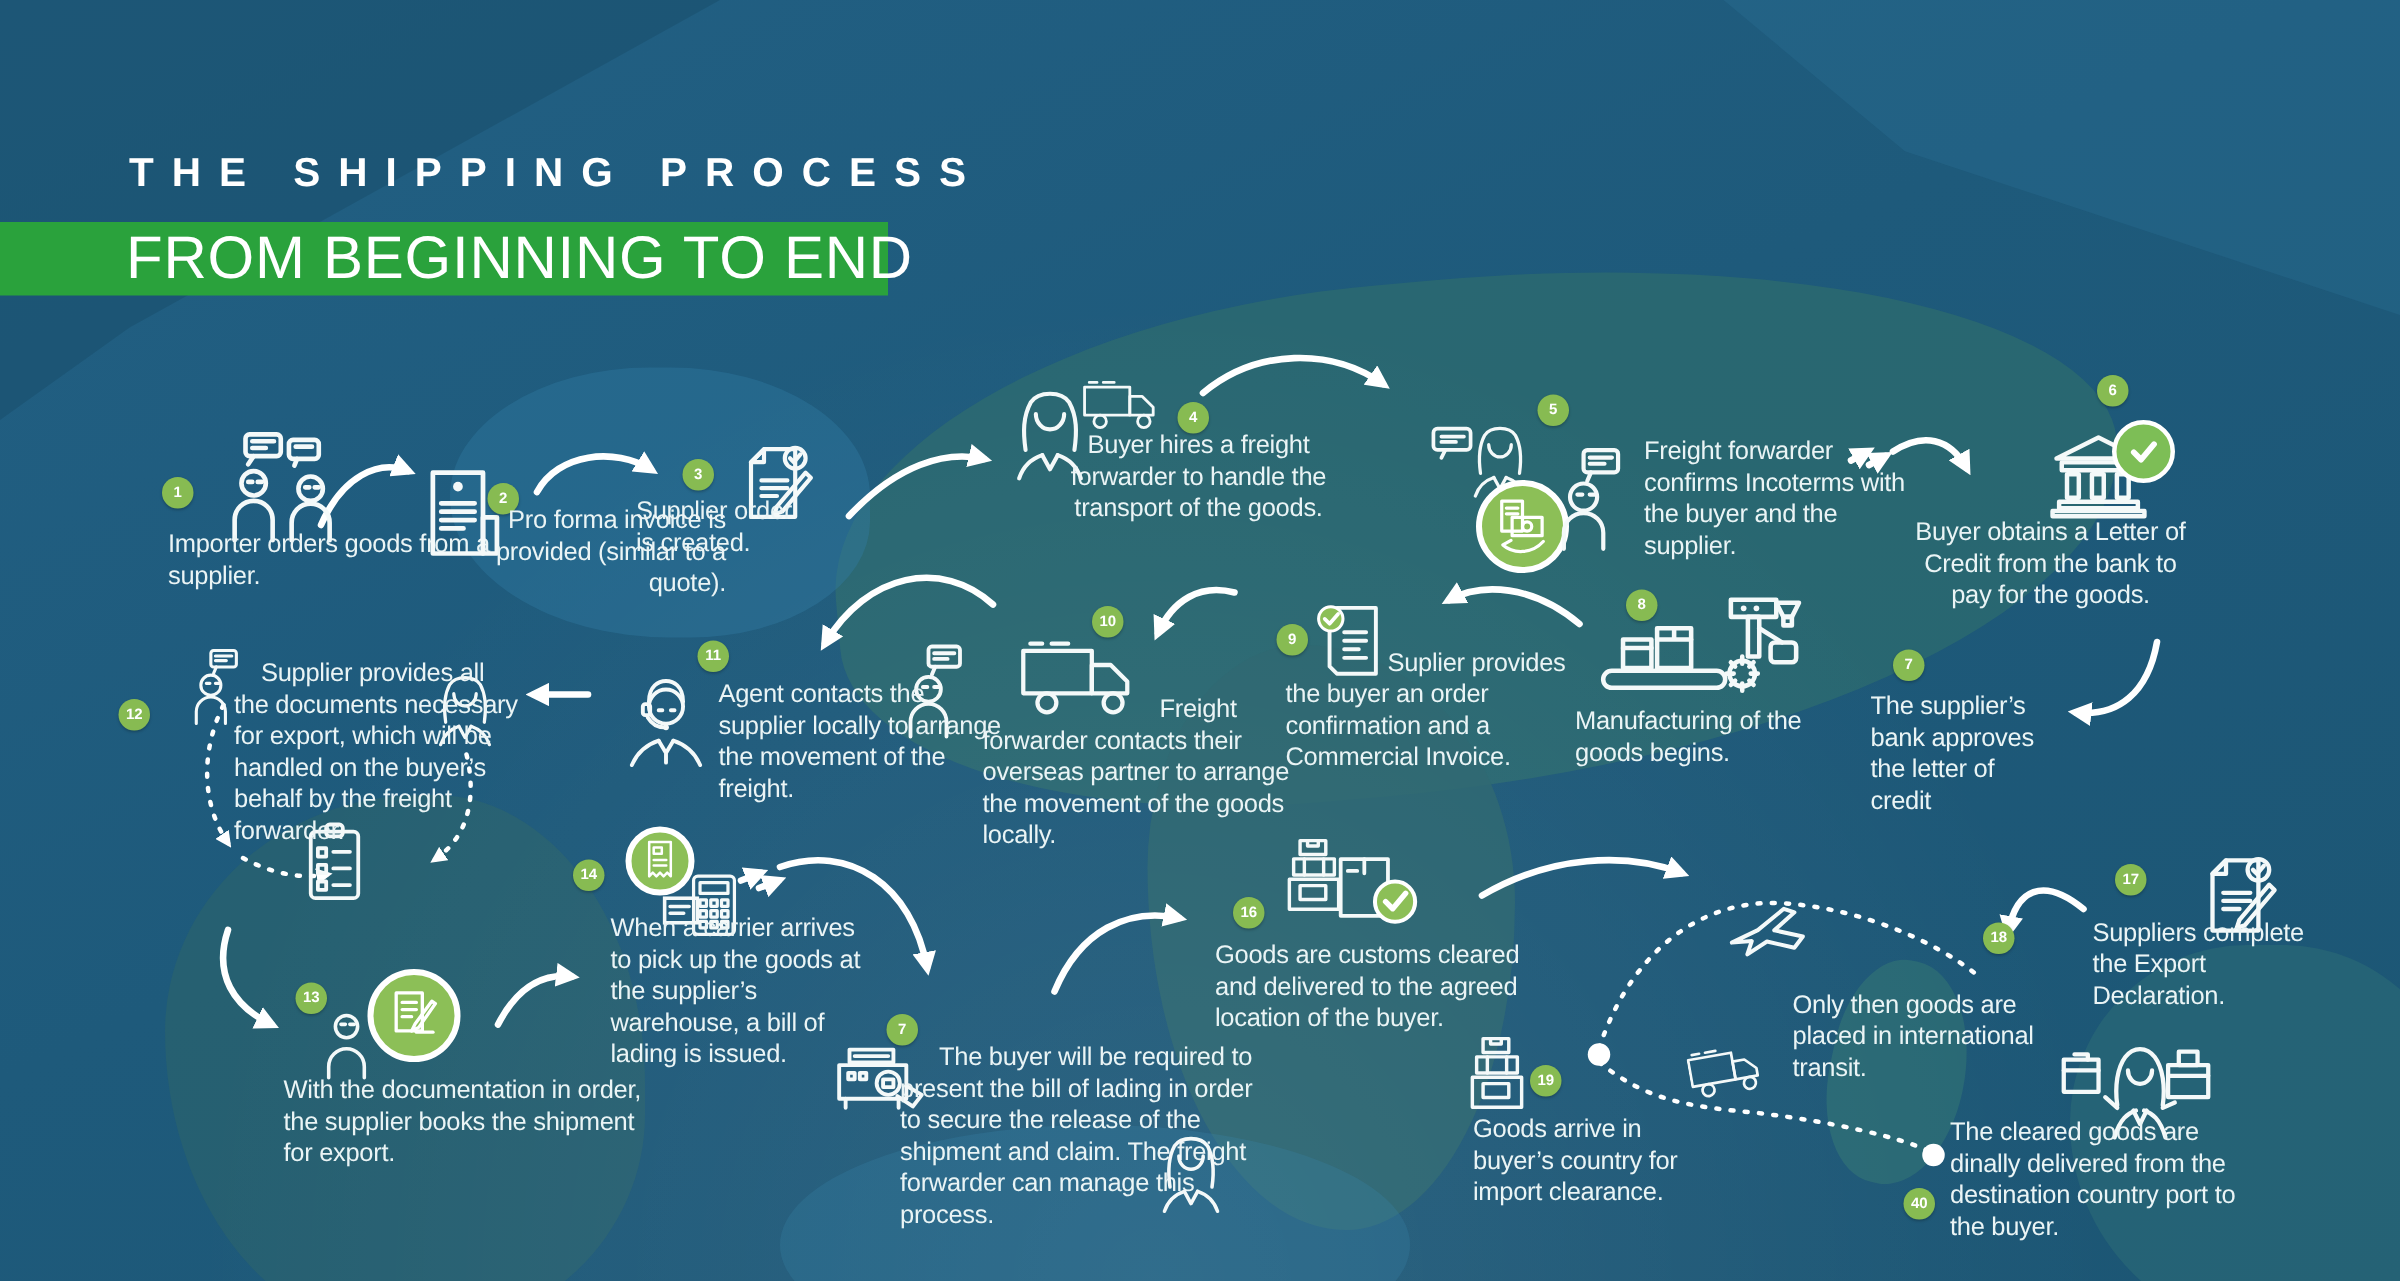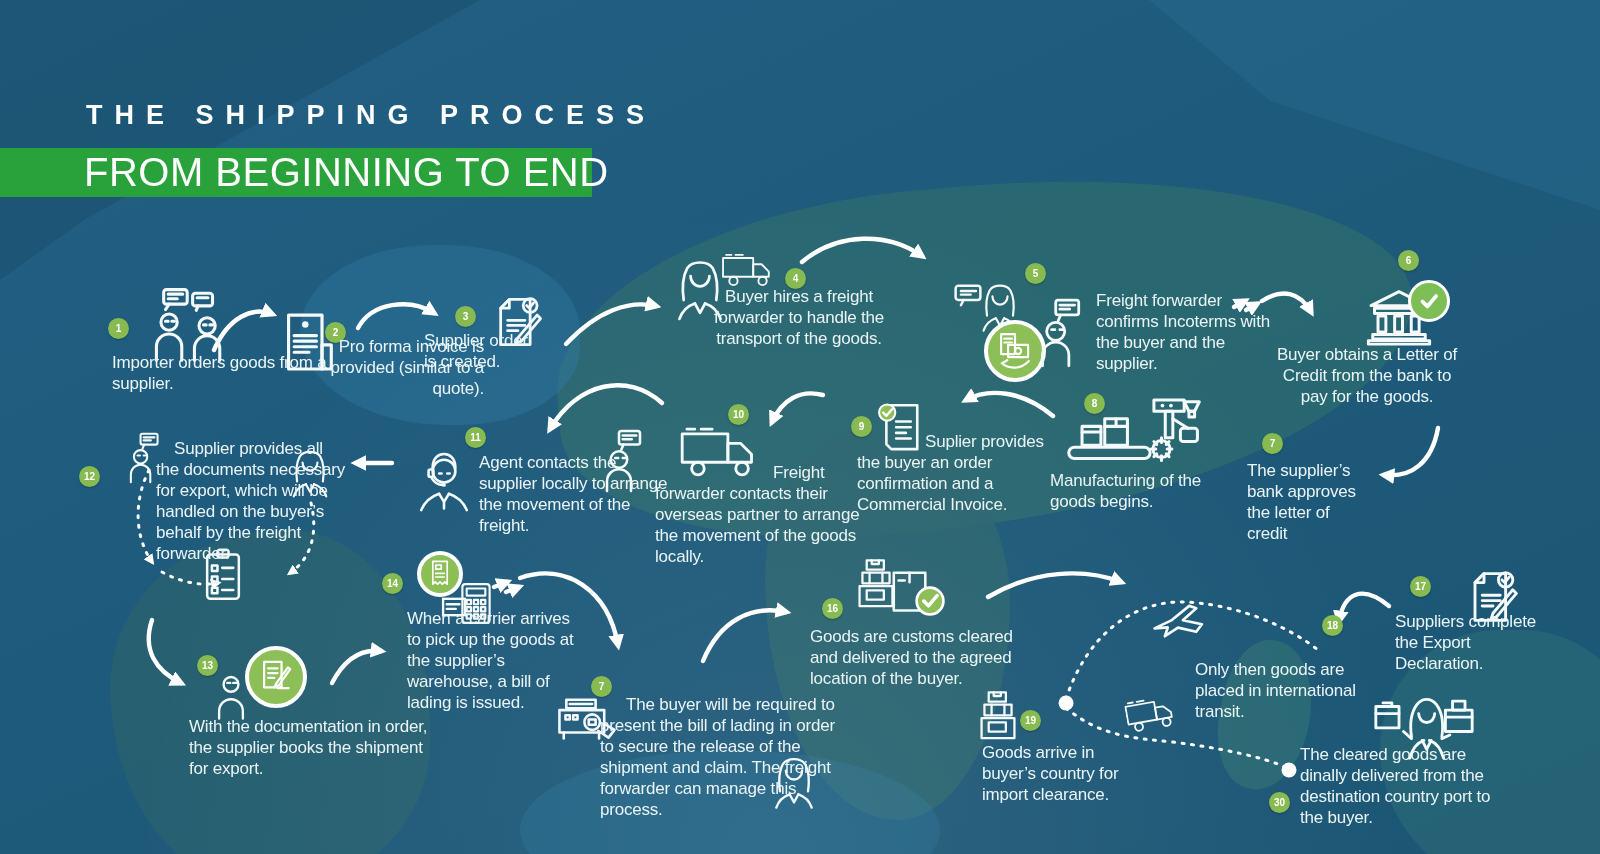--- a/index.html
+++ b/index.html
@@ -441,19 +441,19 @@
   <svg class="ic" style="left:1126px;top:692px;width:50px;height:44px;transform:rotate(-10deg)">
       <use href="#sym-truck"></use>
     </svg>
 
   <div class="badge" style="left:1020px;top:710px">19</div>
   <svg class="ic" style="left:978px;top:690px;width:40px;height:52px">
       <use href="#sym-boxes"></use>
     </svg>
   <p class="txt" style="left:982px;top:742px;width:170px">Goods arrive in buyer’s country for import clearance.</p>
 
-  <div class="badge" style="left:1269px;top:792px">30</div>
+  <div class="badge" style="left:1269px;top:792px">40</div>
   <svg class="ic" style="left:1374px;top:694px;width:100px;height:66px">
       <use href="#sym-woman-boxes"></use>
     </svg>
   <p class="txt" style="left:1300px;top:744px;width:208px;text-indent:0">The cleared goods are dinally delivered from the destination country port to the buyer.</p>
 
 </div>
 
 </body></html>

